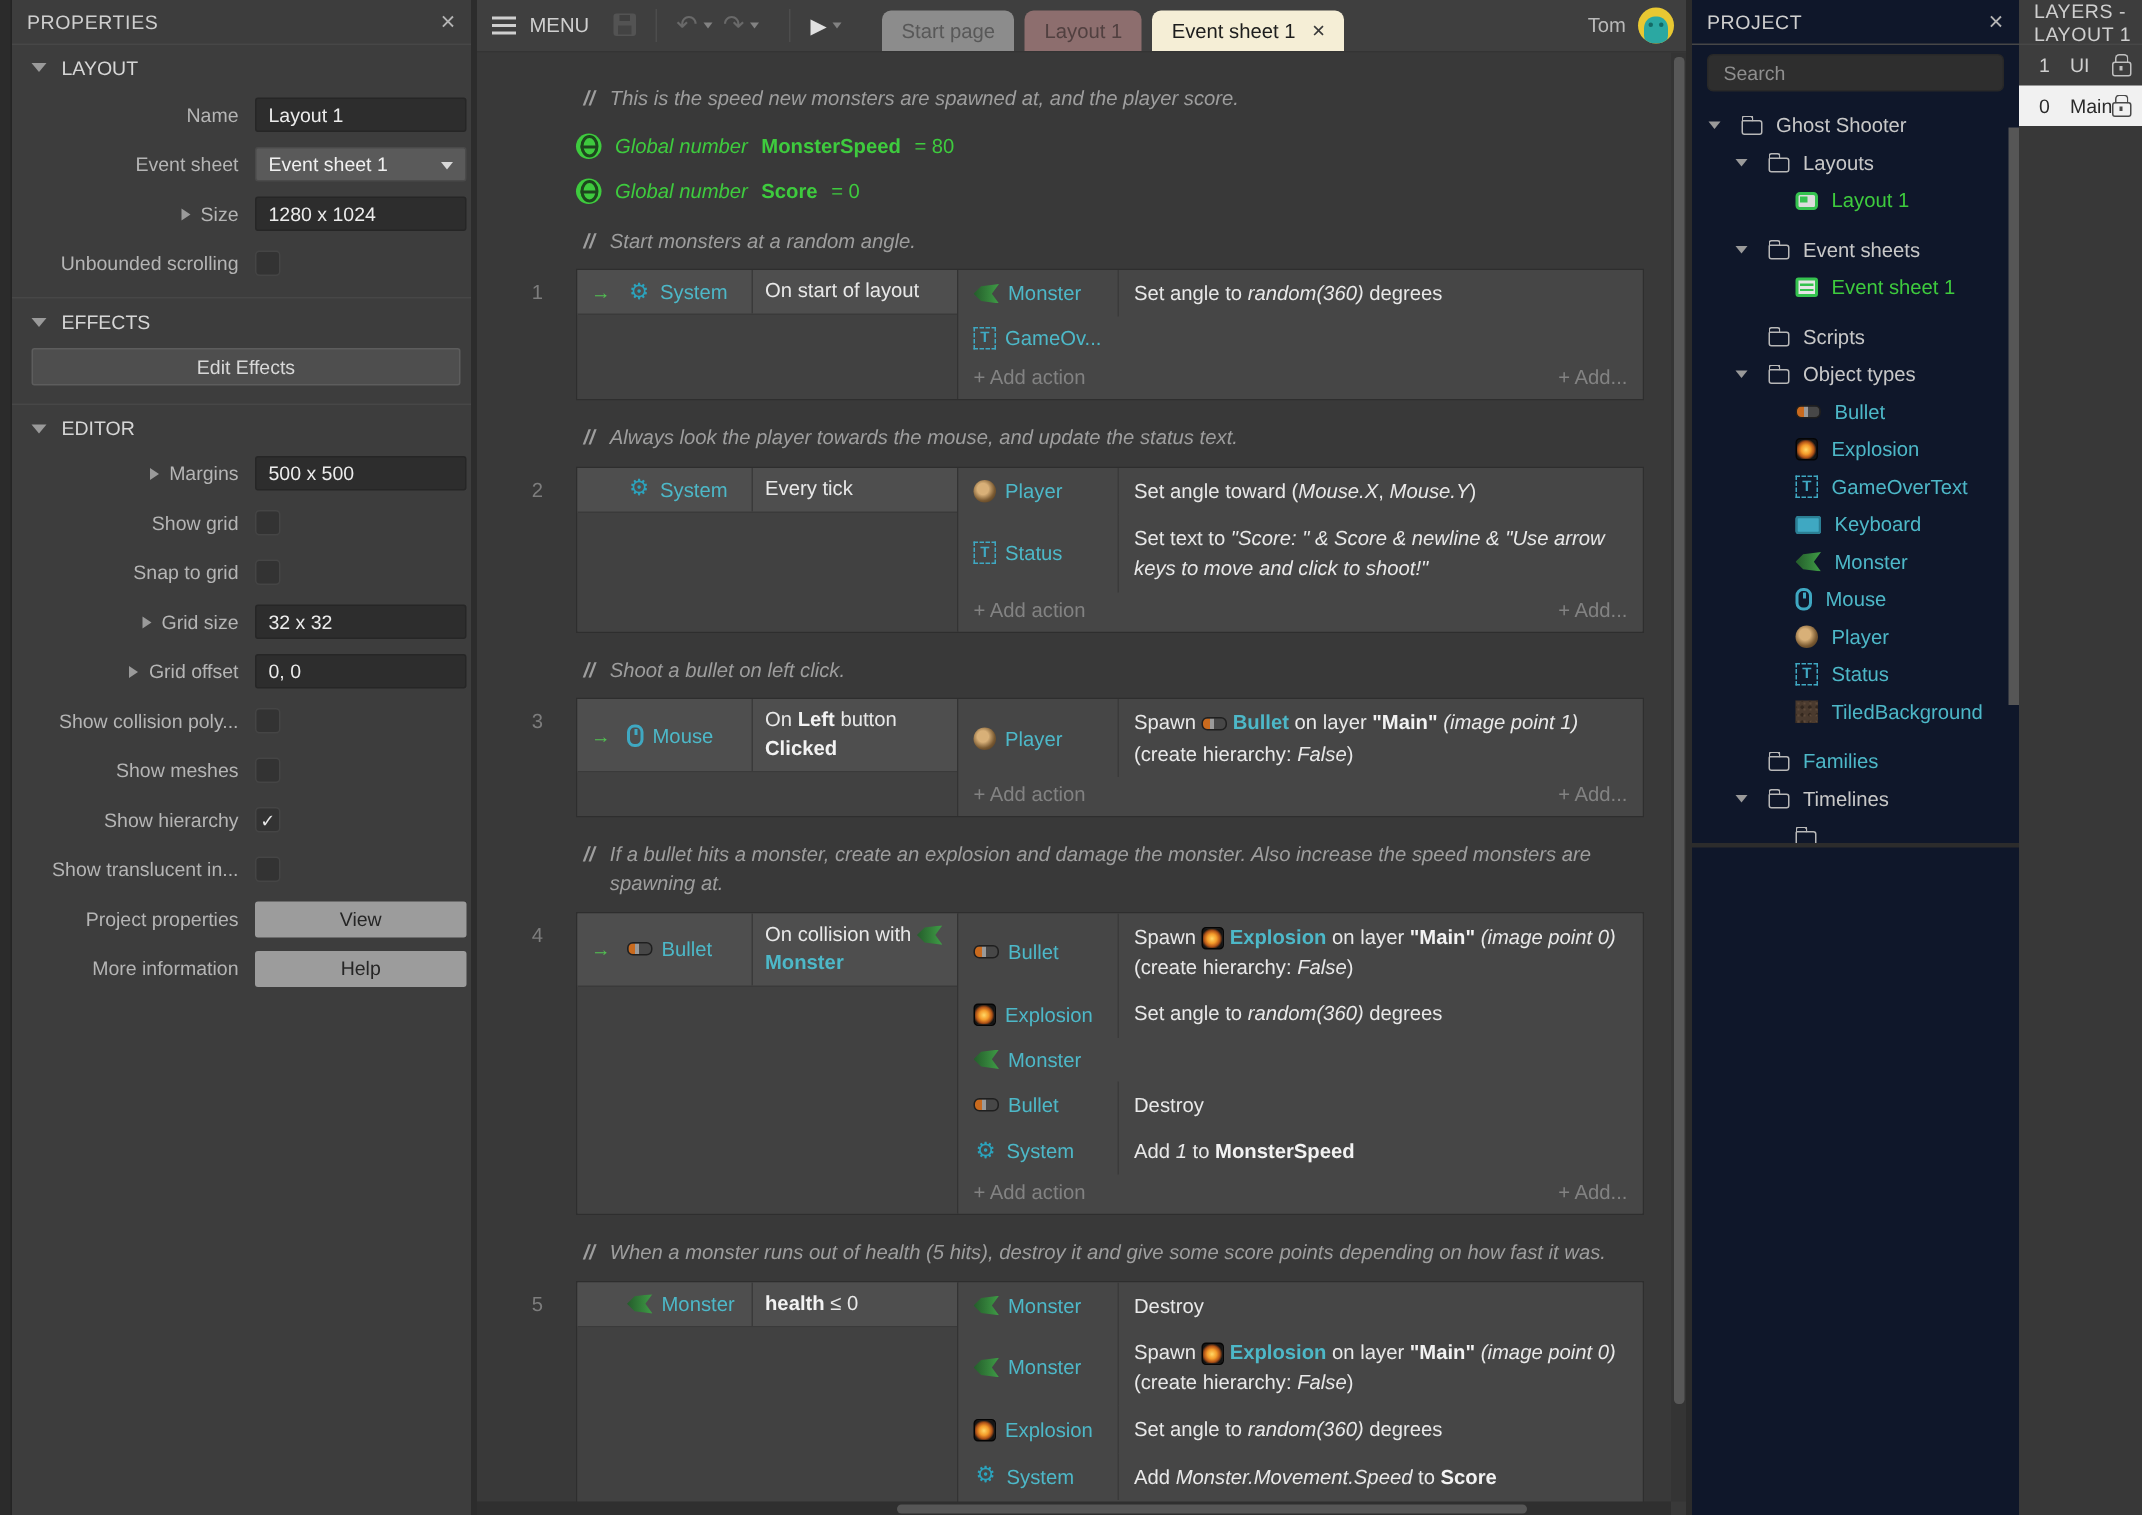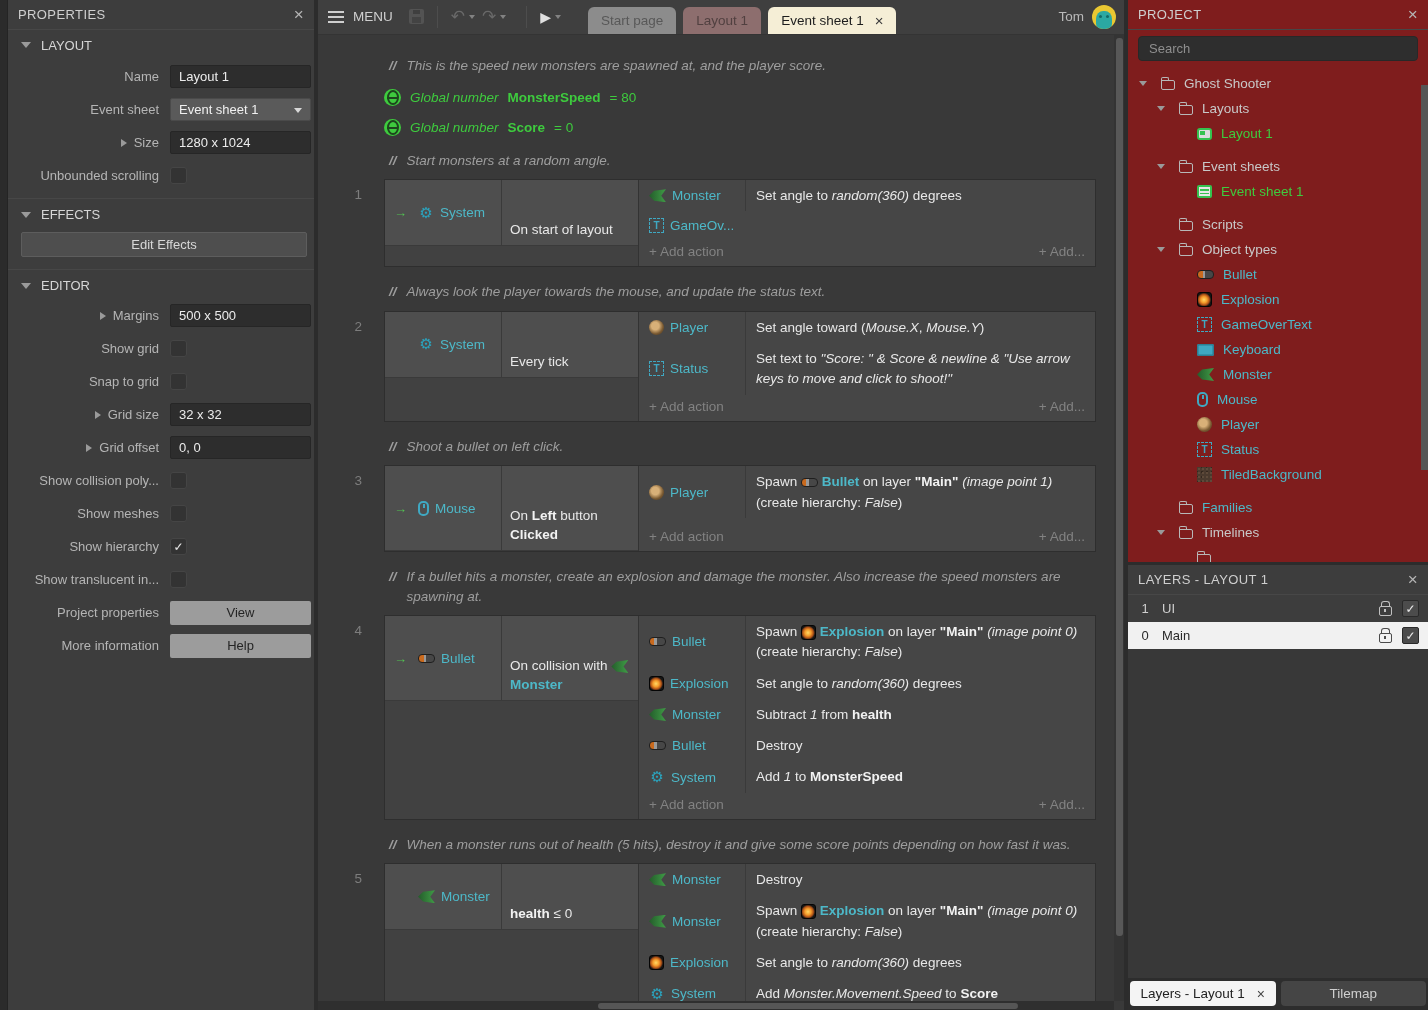--- a/index.html
+++ b/index.html
@@ -80,21 +80,21 @@
   .eventrow { display:flex; margin-bottom:15px; }
   .enum { width:66px; padding:8px 22px 0 0; text-align:right; color:#7d7d7d; flex:none; }
   .eblock { width:712px; display:flex; border:1px solid #2e2e2e; background:#464646; }
   .cond { width:254px; flex:none; background:#414141; border-right:1px solid #333333; display:flex; flex-direction:column; }
   .cond-head { display:flex; min-height:30px; background:#4e4e4e; border-bottom:1px solid #3a3a3a; }
   .cond-head.tall { min-height:44px; }
   .cobj { width:117px; flex:none; display:flex; align-items:center; padding-left:9px; gap:6px; border-right:1px solid #3a3a3a; }
   .arrow-slot { width:18px; flex:none; display:flex; align-items:center; }
   .earrow::before { content:"→"; color:#52c152; font-weight:bold; font-size:13px; }
   .cname, .aname { color:#4db8c8; }
-  .ctext { flex:1; padding:5px 8px; color:#e8e8e8; display:flex; align-items:center; line-height:1.4;margin-top:36px; }
+  .ctext { flex:1; padding:5px 8px; color:#e8e8e8; display:flex; align-items:center; line-height:1.4; }
   .cfill { flex:1; }
   .acts { flex:1; display:flex; flex-direction:column; background:#464646; }
   .act { display:flex; min-height:29px; }
   .aobj { width:106px; flex:none; display:flex; align-items:center; gap:6px; padding-left:10px; overflow:hidden; white-space:nowrap; }
   .atext { flex:1; border-left:1px solid #3a3a3a; padding:6px 10px 5px; line-height:1.5; color:#e8e8e8;
            display:flex; align-items:center; flex-wrap:wrap; align-content:center; }
   .atext > span.rich { display:inline; }
   .addrow { display:flex; justify-content:space-between; color:#828282; padding:4px 10px 7px; margin-top:auto; }
   .objref { color:#4db8c8; font-weight:bold; }
 
@@ -129,21 +129,21 @@
   .mi-eventsheet::before { content:""; display:block; margin:1.5px 1px; height:6px;
                            background:repeating-linear-gradient(#35c24f 0 1.5px, transparent 1.5px 3.5px); }
 
   
   .vscroll { position:absolute; top:0; right:0; width:10px; bottom:9px; background:#343434; }
   .vscroll .thumb { position:absolute; top:3px; left:1.5px; width:7px; height:93%; background:#585858; border-radius:3px; }
   .hscroll { position:absolute; left:0; right:10px; bottom:0; height:9px; background:#2f2f2f; }
   .hscroll .thumb { position:absolute; left:280px; top:1.5px; height:6px; width:420px; background:#565656; border-radius:3px; }
 
   
-  .rightcol { width:304px; flex:none; border-left:4px solid #2c2c2c; background:#7f1d1d; display:flex; flex-direction:column; }
+  .rightcol { width:304px; flex:none; border-left:4px solid #2c2c2c; background:#0f172a; display:flex; flex-direction:row; }
   .project { height:565px; flex:none; display:flex; flex-direction:column; border-bottom:3px solid #2c2c2c; position:relative; }
   .search { margin:6px 10px 2px; height:25px; background:#2e2e2e; border:1px solid #282828; border-radius:4px;
             color:#e8e8e8; font-family:inherit; font-size:13px; padding:0 10px; width:calc(100% - 20px); }
   .search::placeholder { color:#8f8f8f; }
   .tree { flex:1; overflow:hidden; padding-top:8px; font-size:13.5px; }
   .trow { height:25px; display:flex; align-items:center; }
   .trow.gap { margin-top:8px; }
   .lv0 { padding-left:11px; } .lv1 { padding-left:29px; } .lv2 { padding-left:69px; }
   .tarrow { width:22px; flex:none; display:flex; align-items:center; }
   .tarrow .tri-down { border-left-width:4.5px; border-right-width:4.5px; border-top-width:5.5px; }
@@ -562,23 +562,20 @@
                 </div>
               <div class="atext">
                   <span class="rich">Set angle to <i>random(360)</i> degrees</span>
                 </div>
             </div>
             <div class="act">
               <div class="aobj">
                   <span class="mi mi-monster"></span>
                   <span class="aname">Monster</span>
                 </div>
-              <div class="atext">
-                  <span class="rich">Subtract <i>1</i> from <b>health</b></span>
-                </div>
             </div>
             <div class="act">
               <div class="aobj">
                   <span class="mi mi-bullet"></span>
                   <span class="aname">Bullet</span>
                 </div>
               <div class="atext">
                   <span class="rich">Destroy</span>
                 </div>
             </div>

